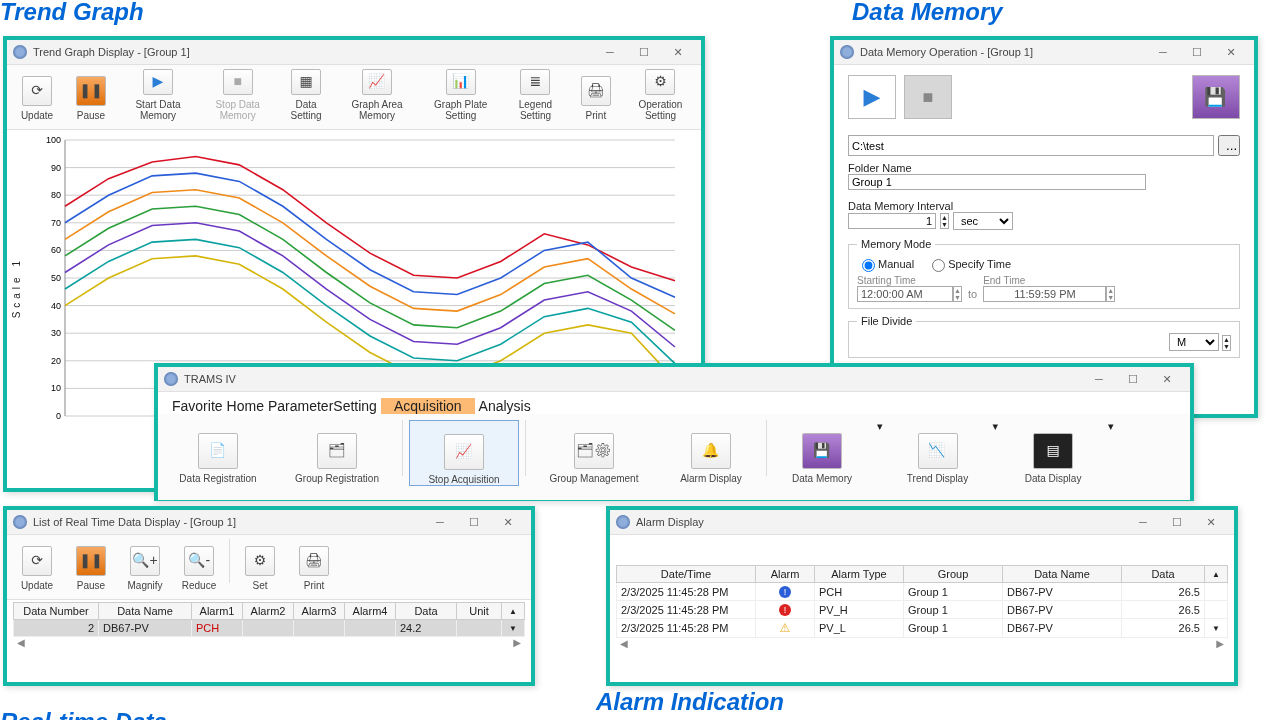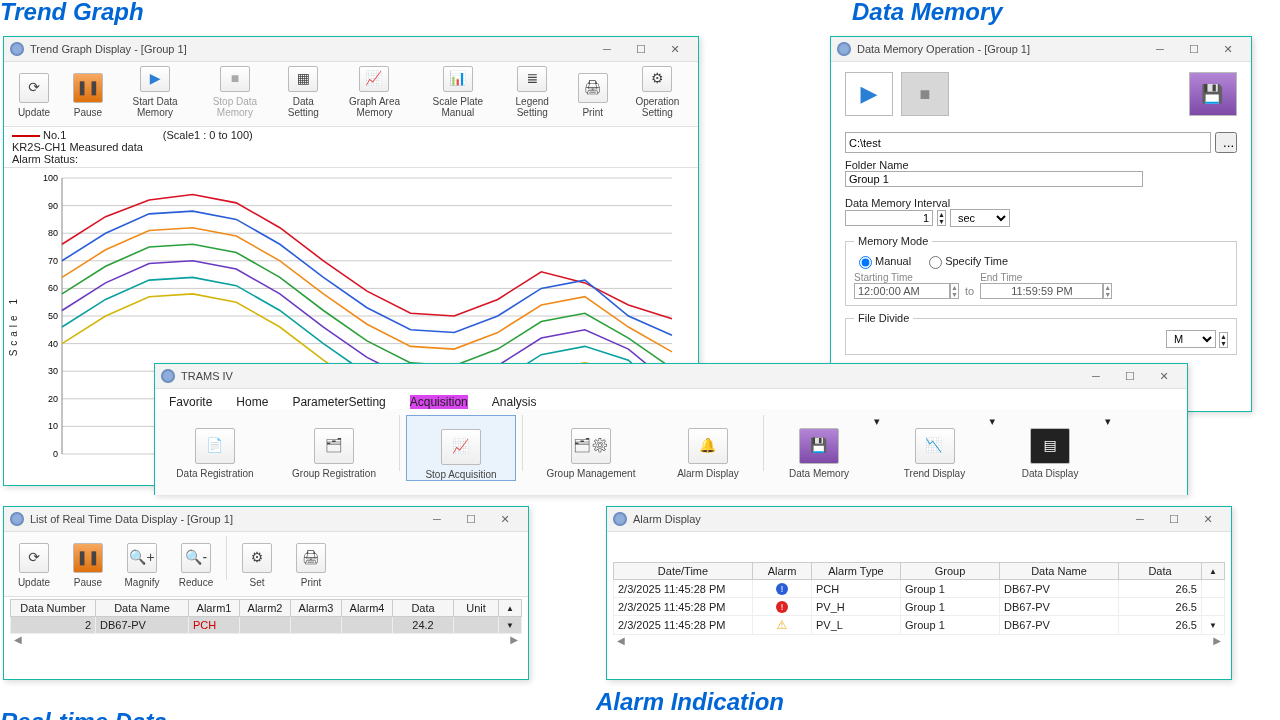--- a/index.html
+++ b/index.html
@@ -1,17 +1,17 @@
 <!DOCTYPE html>
 <html><head>
 <meta charset="utf-8">
 <style>
   html,body{margin:0;padding:0;font-family:"Segoe UI",Arial,sans-serif;font-size:11px;color:#222;background:#fff;width:1280px;height:720px;overflow:hidden}
   .section-label{position:absolute;font-size:24px;font-weight:700;color:#0066d6;font-style:italic}
-  .win{position:absolute;background:#fff;border:1px solid #14b8a6;box-shadow:2px 2px 6px rgba(0,0,0,.15)}
+  .win{position:absolute;background:#fff;border:4px solid #14b8a6;box-shadow:2px 2px 6px rgba(0,0,0,.15)}
   .titlebar{height:24px;display:flex;align-items:center;padding:0 6px;font-size:11px;color:#444;background:#f3f3f3;border-bottom:1px solid #e0e0e0}
   .titlebar .app-icon{width:14px;height:14px;margin-right:6px;display:inline-block;background:radial-gradient(circle,#8faedc 40%,#5d7fb3 70%);border-radius:50%}
   .titlebar .spacer{flex:1}
   .winbtn{width:34px;height:20px;display:flex;align-items:center;justify-content:center;font-family:Arial,sans-serif;color:#666}
   .ribbon{display:flex;padding:4px 6px 8px;gap:6px;align-items:flex-start;border-bottom:1px solid #e0e0e0;background:#fbfbfb}
   .rbtn{display:flex;flex-direction:column;align-items:center;justify-content:flex-end;height:52px;min-width:40px;padding:0 4px;font-size:10px;color:#444;text-align:center;line-height:1.1}
   .rbtn .ic{width:28px;height:28px;margin-bottom:4px;border:1px solid #bbb;border-radius:2px;background:linear-gradient(#fff,#eee);display:flex;align-items:center;justify-content:center;font-size:14px}
   .rbtn.sel{border:1px solid #7aa7d9;background:#eaf3fc}
   .rbtn.dis{color:#aaa}
   input[type=text],select{border:1px solid #aaa;font:inherit;padding:1px 3px;background:#fff}
@@ -62,42 +62,34 @@
     <div class="rbtn">
         <span class="ic">▦</span>
         <span>Data Setting</span>
       </div>
     <div class="rbtn">
         <span class="ic">📈</span>
         <span>Graph Area Memory</span>
       </div>
     <div class="rbtn">
         <span class="ic">📊</span>
-        <span>Scale Plate Manual</span>
+        <span>Graph Plate Setting</span>
       </div>
     <div class="rbtn">
         <span class="ic">≣</span>
         <span>Legend Setting</span>
       </div>
     <div class="rbtn">
         <span class="ic">🖨</span>
         <span>Print</span>
       </div>
     <div class="rbtn">
         <span class="ic">⚙</span>
         <span>Operation Setting</span>
       </div>
-  </div>
-  <div style="padding:2px 8px;border-bottom:1px solid #e0e0e0;display:flex;gap:20px">
-    <div>
-      <div><span style="color:#c00;display:inline-block;width:28px;border-top:2px solid #c00;vertical-align:middle"></span> <span>No.1</span></div>
-      <div>KR2S-CH1 Measured data</div>
-      <div>Alarm Status:</div>
-    </div>
-    <div>(Scale1 : 0  to  100)</div>
   </div>
   <div style="position:relative;height:310px;padding:4px 8px 4px 24px">
     <div style="position:absolute;left:4px;top:40%;writing-mode:vertical-rl;transform:rotate(180deg);letter-spacing:4px;font-size:10px">Scale 1</div>
     <svg id="trend-svg" width="650" height="300">
         <line x1="34" y1="282" x2="644" y2="282" stroke="#ccc"></line>
         <text x="30" y="285" text-anchor="end" font-size="9">0</text>
         <line x1="34" y1="254.4" x2="644" y2="254.4" stroke="#ccc"></line>
         <text x="30" y="257.4" text-anchor="end" font-size="9">10</text>
         <line x1="34" y1="226.8" x2="644" y2="226.8" stroke="#ccc"></line>
         <text x="30" y="229.8" text-anchor="end" font-size="9">20</text>
@@ -203,25 +195,25 @@
 
 <div class="win" style="left:154px;top:363px;width:1032px;height:130px">
   <div class="titlebar">
     <span class="app-icon"></span>
     <span>TRAMS IV</span>
     <span class="spacer"></span>
     <div class="winbtn">─</div>
     <div class="winbtn">☐</div>
     <div class="winbtn">✕</div>
   </div>
-  <div style="display:flex;gap:24px;padding:6px 14px 0;font-size:12px">
+  <div style="display:flex;gap:4px;padding:6px 14px 0;font-size:14px">
     <span>Favorite</span>
     <span>Home</span>
     <span>ParameterSetting</span>
-    <span style="background:#d946ef;padding:0 0">Acquisition</span>
+    <span style="background:#fdba74;padding:0 13px">Acquisition</span>
     <span>Analysis</span>
   </div>
   <div class="ribbon" style="border-bottom:none;padding-top:6px;height:72px">
     <div class="rbtn" style="height:64px;min-width:100px">
         <span class="ic" style="width:38px;height:34px">📄</span>
         <span>Data Registration</span>
       </div>
     <div class="rbtn" style="height:64px;min-width:110px">
         <span class="ic" style="width:38px;height:34px">🗂</span>
         <span>Group Registration</span>
@@ -311,21 +303,21 @@
         <th style="width:36px">Unit</th>
         <th style="width:14px;font-size:8px">▲</th>
       </tr>
       <tr style="background:#d8d8d8">
         <td style="text-align:right">2</td>
         <td>DB67-PV</td>
         <td style="color:#c00">PCH</td>
         <td></td>
             <td></td>
             <td></td>
-        <td style="text-align:center">24.2</td>
+        <td style="text-align:left">24.2</td>
         <td></td>
         <td style="font-size:8px;text-align:center">▼</td>
       </tr>
     </tbody>
       </table>
     <div class="scroll-arrows">
         <span>◀</span>
         <span>▶</span>
       </div>
   </div>

